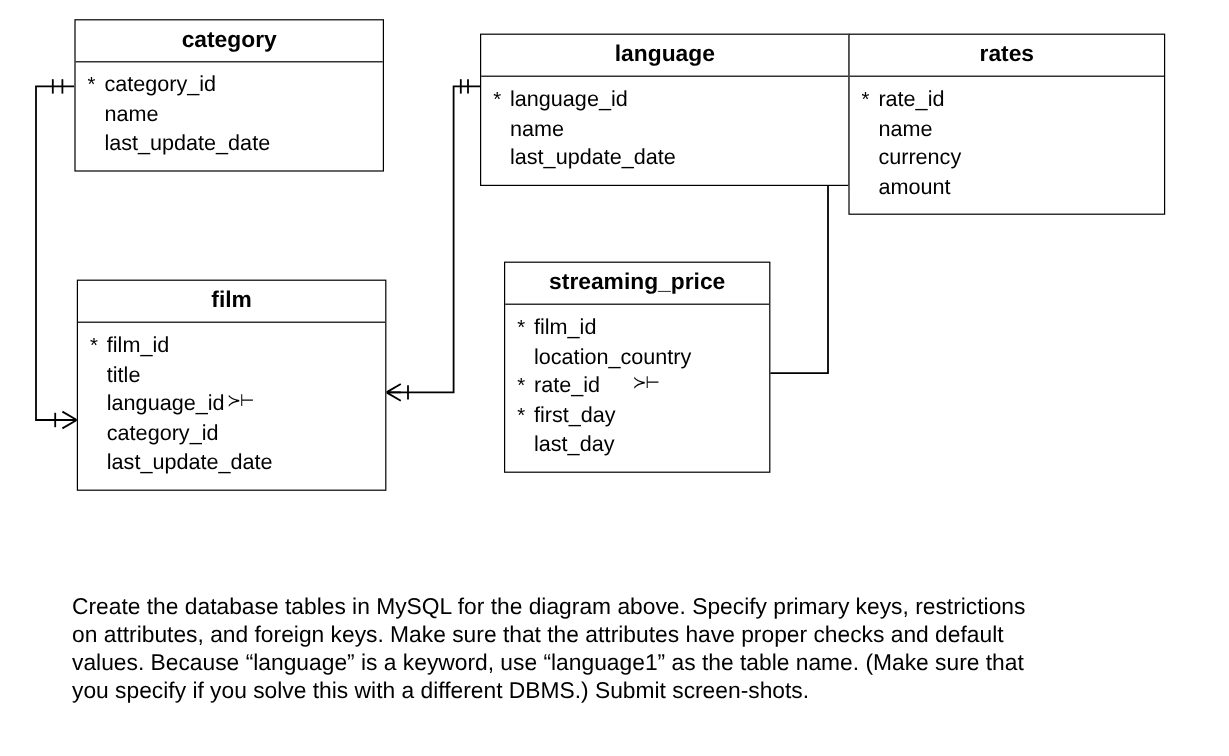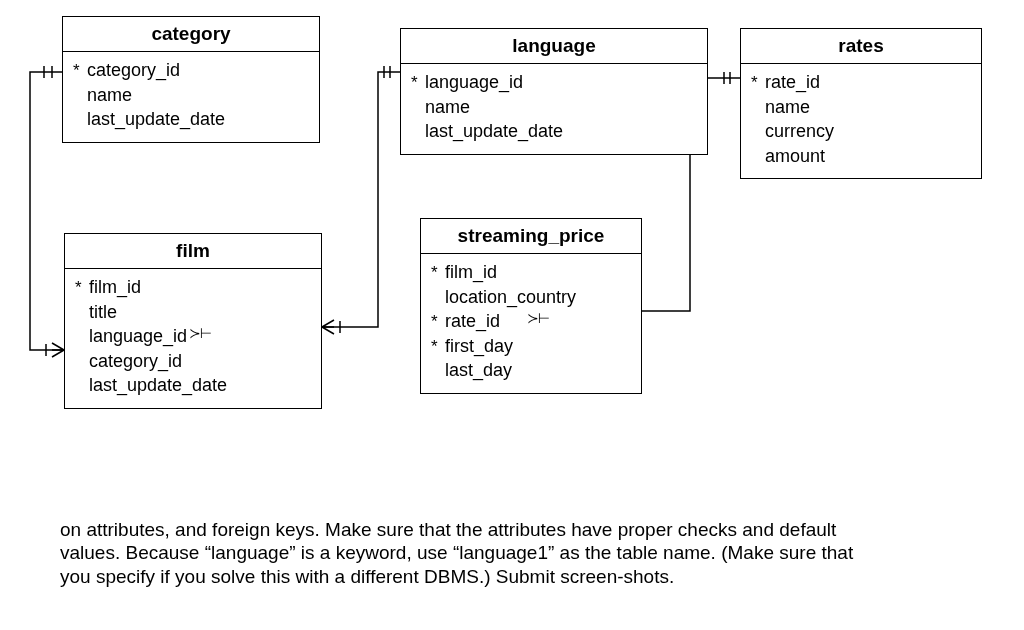--- a/index.html
+++ b/index.html
@@ -135,21 +135,21 @@
           <span class="pk-mark"></span>
           <span class="attr-name">name</span>
         </div>
       <div class="attr-row">
           <span class="pk-mark"></span>
           <span class="attr-name">last_update_date</span>
         </div>
     </div>
   </div>
 
-  <div class="entity" style="left:740px; top:28px; width:242px;">
+  <div class="entity" style="left:707px; top:28px; width:264px;">
     <div class="entity-header">rates</div>
     <div class="entity-body">
       <div class="attr-row">
           <span class="pk-mark">*</span>
           <span class="attr-name">rate_id</span>
         </div>
       <div class="attr-row">
           <span class="pk-mark"></span>
           <span class="attr-name">name</span>
         </div>
@@ -212,19 +212,19 @@
           <span class="attr-name">first_day</span>
         </div>
       <div class="attr-row">
           <span class="pk-mark"></span>
           <span class="attr-name">last_day</span>
         </div>
     </div>
   </div>
 
   <div class="instructions">
-    <br>
+    <span class="q1">Create the database tables in MySQL for the diagram above.  Specify primary keys, restrictions</span><br>
     <span class="q1">on attributes, and foreign keys.  Make sure that the attributes have proper checks and default</span><br>
     <span class="q1">values.  Because “language” is a keyword, use “language1” as the table name.   (Make sure that</span><br>
     <span class="q1">you specify if you solve this with a different DBMS.)  Submit screen-shots.</span>
   </div>
 
 </div>
 
 </body></html>

